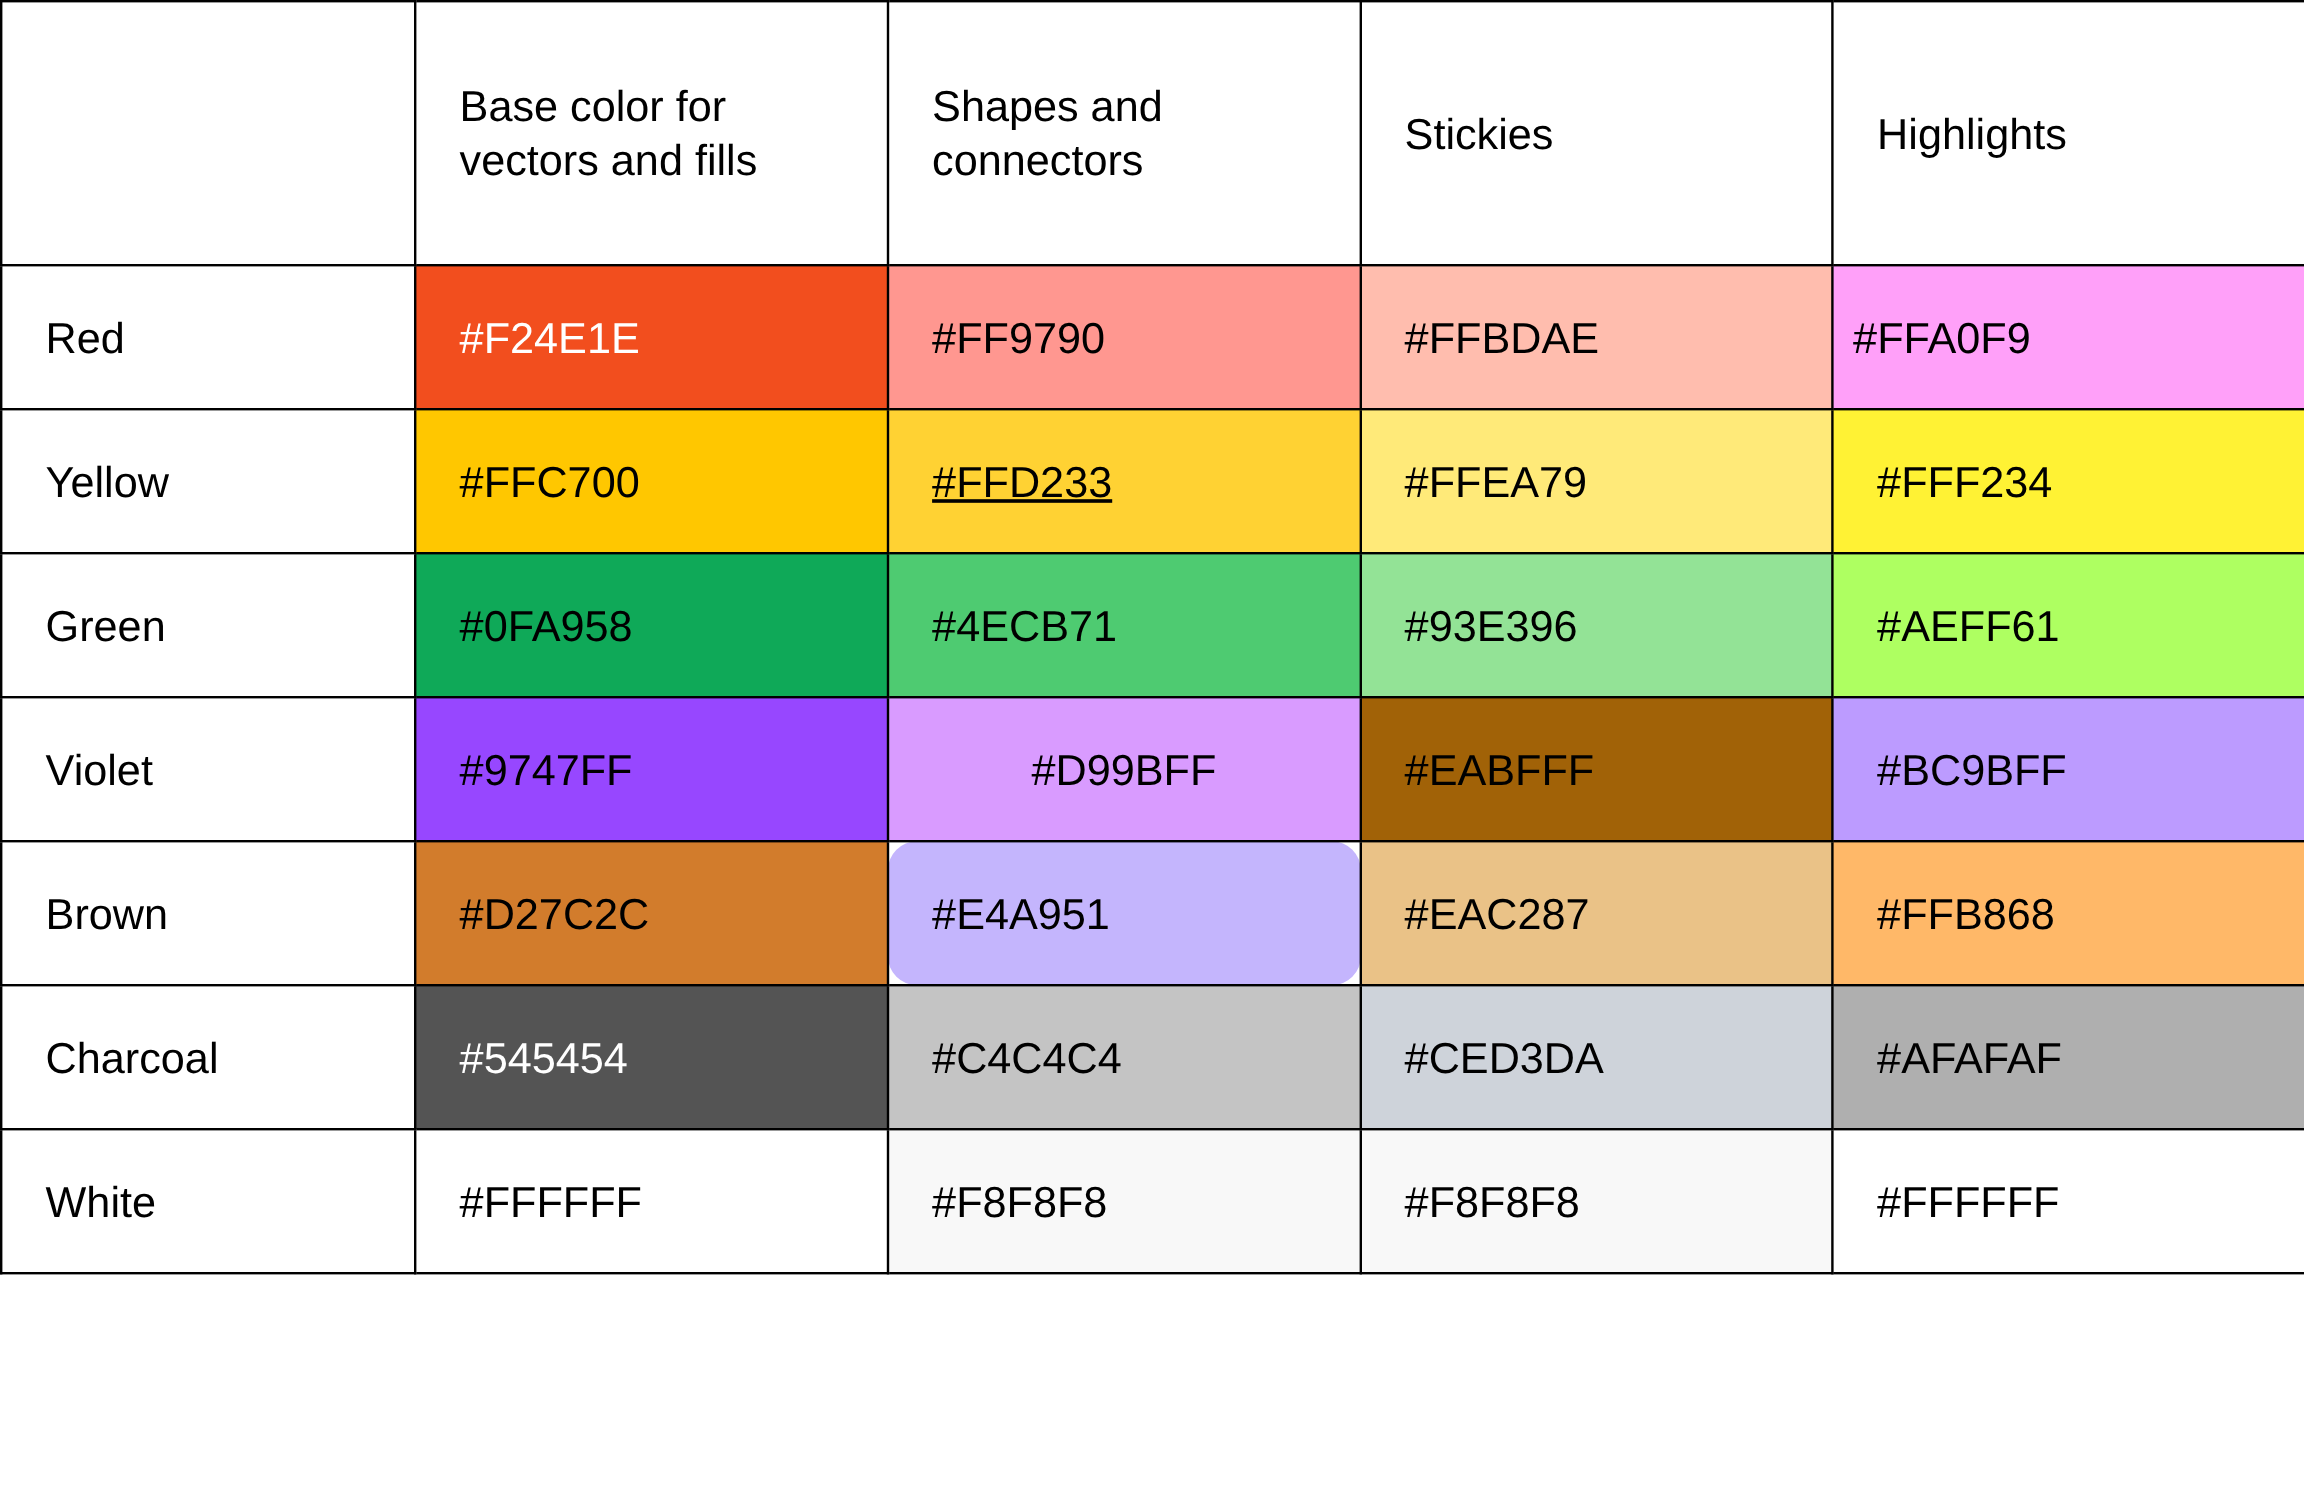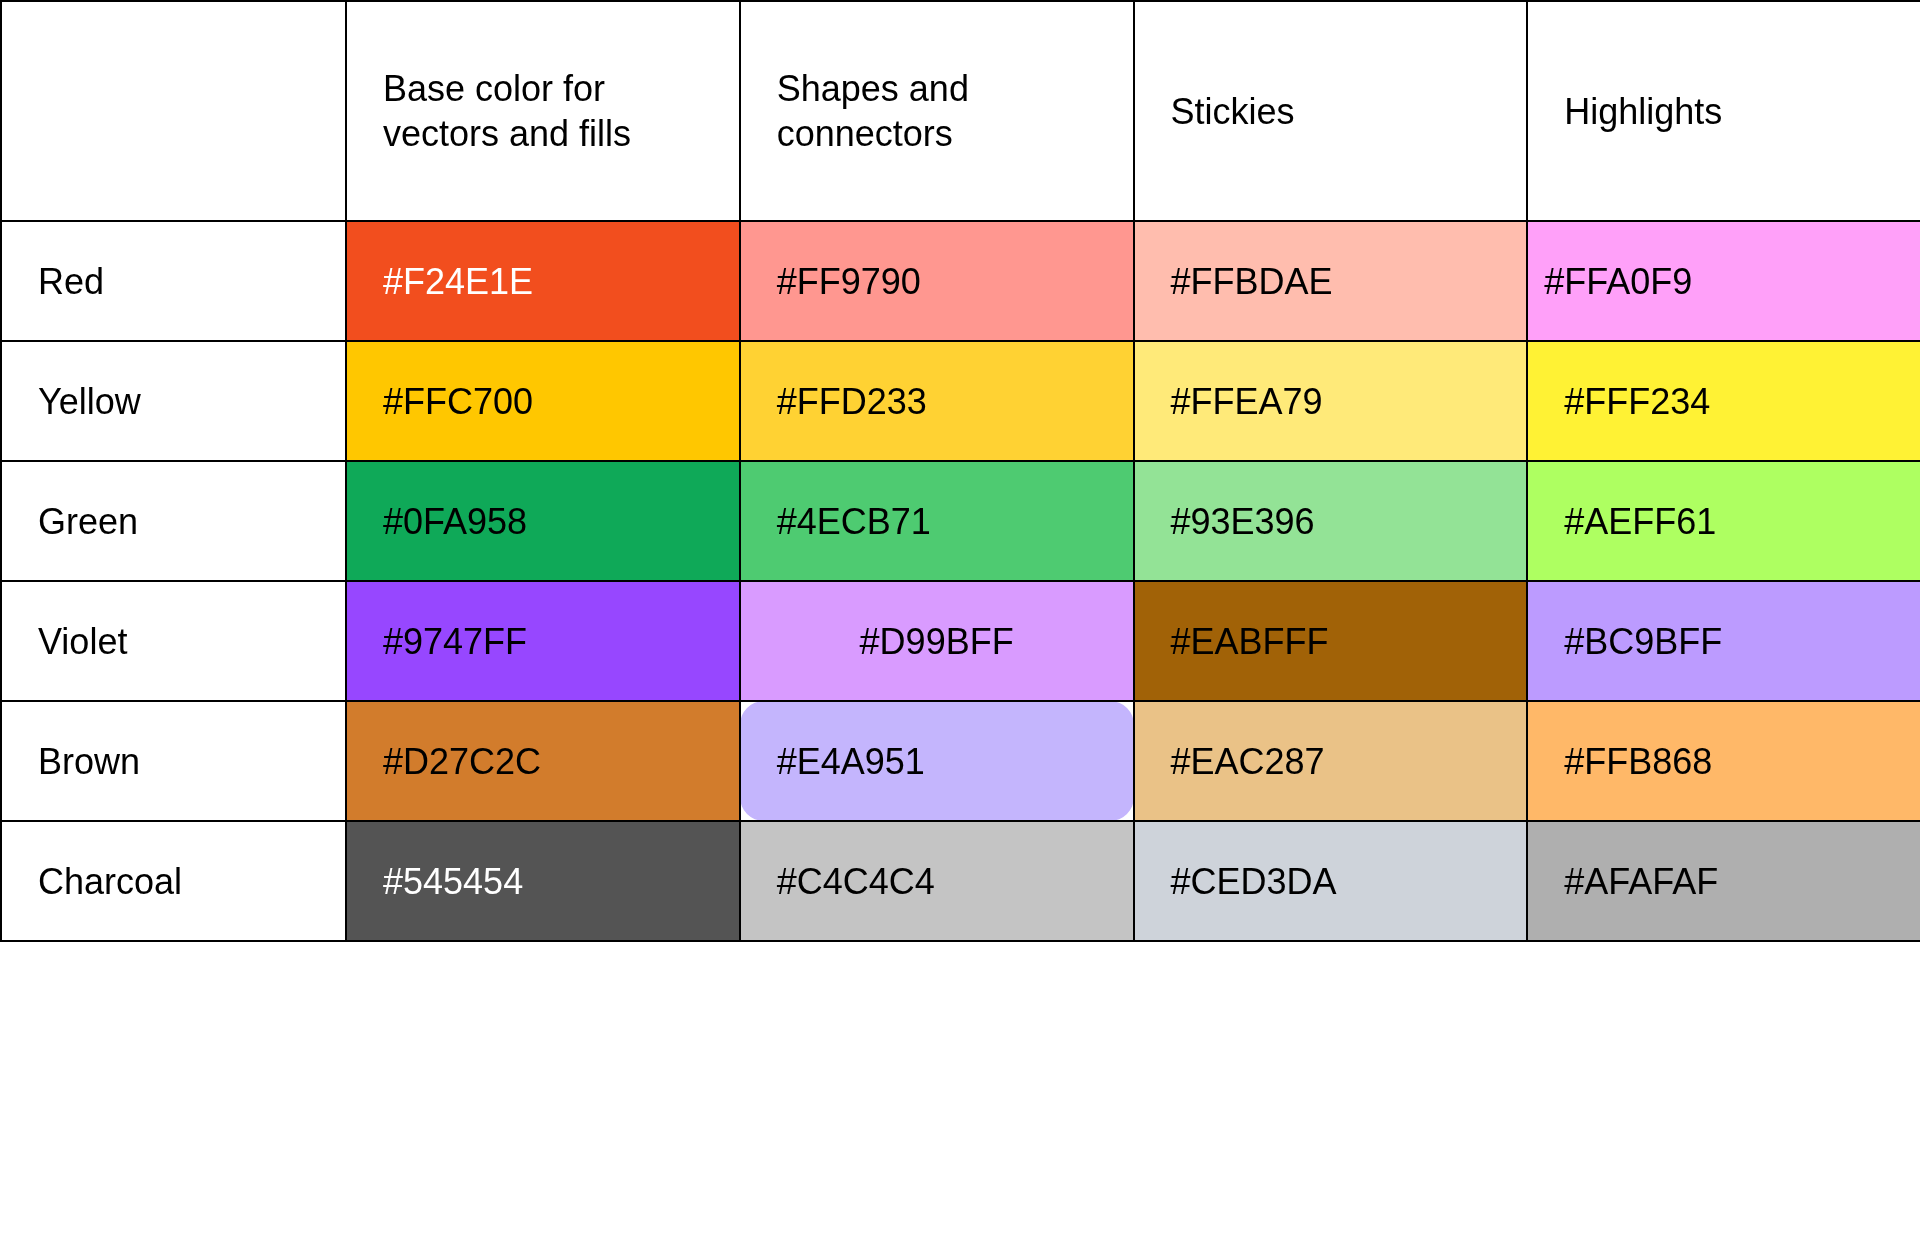--- a/index.html
+++ b/index.html
@@ -74,21 +74,21 @@
         <tr>
           <th>Red</th>
           <td class="light-text" style="background-color: rgb(242, 78, 30);">#F24E1E</td>
           <td style="background-color: rgb(255, 151, 144);">#FF9790</td>
           <td style="background-color: rgb(255, 189, 174);">#FFBDAE</td>
           <td style="background-color: rgb(255, 160, 249); padding-left: 16px;">#FFA0F9</td>
         </tr>
         <tr>
           <th>Yellow</th>
           <td style="background-color: rgb(255, 199, 0);">#FFC700</td>
-          <td style="background-color: rgb(255, 210, 51);">#FFD233</td>
+          <td style="background-color: rgb(255, 210, 51); text-decoration: underline;">#FFD233</td>
           <td style="background-color: rgb(255, 234, 121);">#FFEA79</td>
           <td style="background-color: rgb(255, 242, 52);">#FFF234</td>
         </tr>
         <tr>
           <th>Green</th>
           <td style="background-color: rgb(15, 169, 88);">#0FA958</td>
           <td style="background-color: rgb(78, 203, 113); margin-top: 44px;">#4ECB71</td>
           <td style="background-color: rgb(147, 227, 150);">#93E396</td>
           <td style="background-color: rgb(174, 255, 97);">#AEFF61</td>
         </tr>
@@ -106,15 +106,22 @@
           <td style="background-color: rgb(234, 194, 135);">#EAC287</td>
           <td style="background-color: rgb(255, 184, 104);">#FFB868</td>
         </tr>
         <tr>
           <th>Charcoal</th>
           <td class="light-text" style="background-color: rgb(84, 84, 84);">#545454</td>
           <td style="background-color: rgb(196, 196, 196);">#C4C4C4</td>
           <td style="background-color: rgb(206, 211, 218);">#CED3DA</td>
           <td style="background-color: rgb(175, 175, 175);">#AFAFAF</td>
         </tr>
+        <tr>
+          <th>White</th>
+          <td style="background-color: rgb(255, 255, 255);">#FFFFFF</td>
+          <td style="background-color: rgb(248, 248, 248);">#F8F8F8</td>
+          <td style="background-color: rgb(248, 248, 248);">#F8F8F8</td>
+          <td style="background-color: rgb(255, 255, 255);">#FFFFFF</td>
+        </tr>
       </tbody>
   </table>
 </div>
 
 </body></html>

